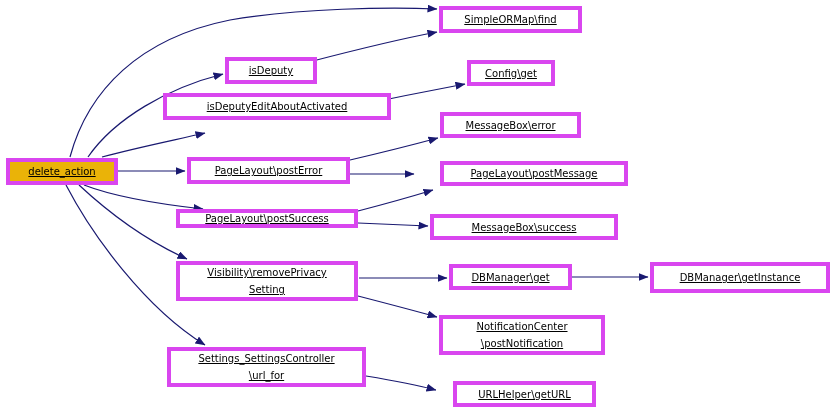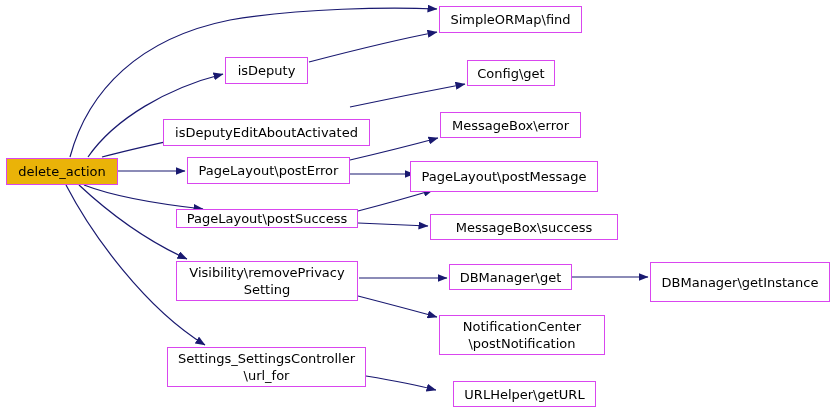--- a/index.html
+++ b/index.html
@@ -20,30 +20,31 @@
     fill: none;
     stroke: #191970;
     stroke-width: 1.2;
   }
   #arw path { fill: #191970; }
   .node {
     position: absolute;
     box-sizing: border-box;
     z-index: 1;
     background: #ffffff;
-    border: 1px solid #d946ef;
+    border: 4px solid #d946ef;
     color: #000000;
-    font-size: 13px;
+    font-size: 10px;
     line-height: 17px;
     display: flex;
     align-items: center;
     justify-content: center;
     text-align: center;
     white-space: pre-line;
     cursor: pointer;
+    text-decoration: underline;
   }
   .node.hl { background: #eab308; }
 </style>
 </head>
 <body>
 
 <div class="graph">
 
   <svg class="edges" width="836" height="413" aria-hidden="true">
     <defs>
@@ -65,46 +66,46 @@
     <path class="edge" d="M79,185 C108,212 145,240 187,259" marker-end="url(#arw)"></path>
     <path class="edge" d="M359,278 L447,278" marker-end="url(#arw)"></path>
     <path class="edge" d="M358,296 C385,303 412,310 437,317" marker-end="url(#arw)"></path>
     <path class="edge" d="M572,277 L648,277" marker-end="url(#arw)"></path>
     <path class="edge" d="M66,185 C92,235 145,308 205,345" marker-end="url(#arw)"></path>
     <path class="edge" d="M366,376 C390,380 413,384 436,390" marker-end="url(#arw)"></path>
   </svg>
 
   <div class="node hl" style="left:6px;top:158px;width:112px;height:27px">delete_action</div>
 
-  <div class="node" style="left:225px;top:57px;width:83px;height:27px">isDeputy</div>
+  <div class="node" style="left:225px;top:57px;width:92px;height:27px">isDeputy</div>
 
-  <div class="node" style="left:163px;top:119px;width:207px;height:27px">isDeputyEditAboutActivated</div>
+  <div class="node" style="left:163px;top:93px;width:228px;height:27px">isDeputyEditAboutActivated</div>
 
   <div class="node" style="left:187px;top:157px;width:163px;height:27px">PageLayout\postError</div>
 
   <div class="node" style="left:176px;top:209px;width:182px;height:19px">PageLayout\postSuccess</div>
 
   <div class="node" style="left:176px;top:261px;width:182px;height:40px">Visibility\removePrivacy
 Setting</div>
 
   <div class="node" style="left:167px;top:347px;width:199px;height:40px">Settings_SettingsController
 \url_for</div>
 
   <div class="node" style="left:439px;top:6px;width:143px;height:27px">SimpleORMap\find</div>
 
   <div class="node" style="left:467px;top:60px;width:88px;height:26px">Config\get</div>
 
   <div class="node" style="left:440px;top:112px;width:141px;height:26px">MessageBox\error</div>
 
-  <div class="node" style="left:410px;top:161px;width:188px;height:31px">PageLayout\postMessage</div>
+  <div class="node" style="left:440px;top:161px;width:188px;height:25px">PageLayout\postMessage</div>
 
   <div class="node" style="left:430px;top:214px;width:188px;height:26px">MessageBox\success</div>
 
   <div class="node" style="left:449px;top:264px;width:123px;height:26px">DBManager\get</div>
 
   <div class="node" style="left:439px;top:315px;width:166px;height:40px">NotificationCenter
 \postNotification</div>
 
   <div class="node" style="left:453px;top:381px;width:143px;height:26px">URLHelper\getURL</div>
 
-  <div class="node" style="left:650px;top:262px;width:180px;height:40px">DBManager\getInstance</div>
+  <div class="node" style="left:650px;top:262px;width:180px;height:31px">DBManager\getInstance</div>
 
 </div>
 
 </body></html>

